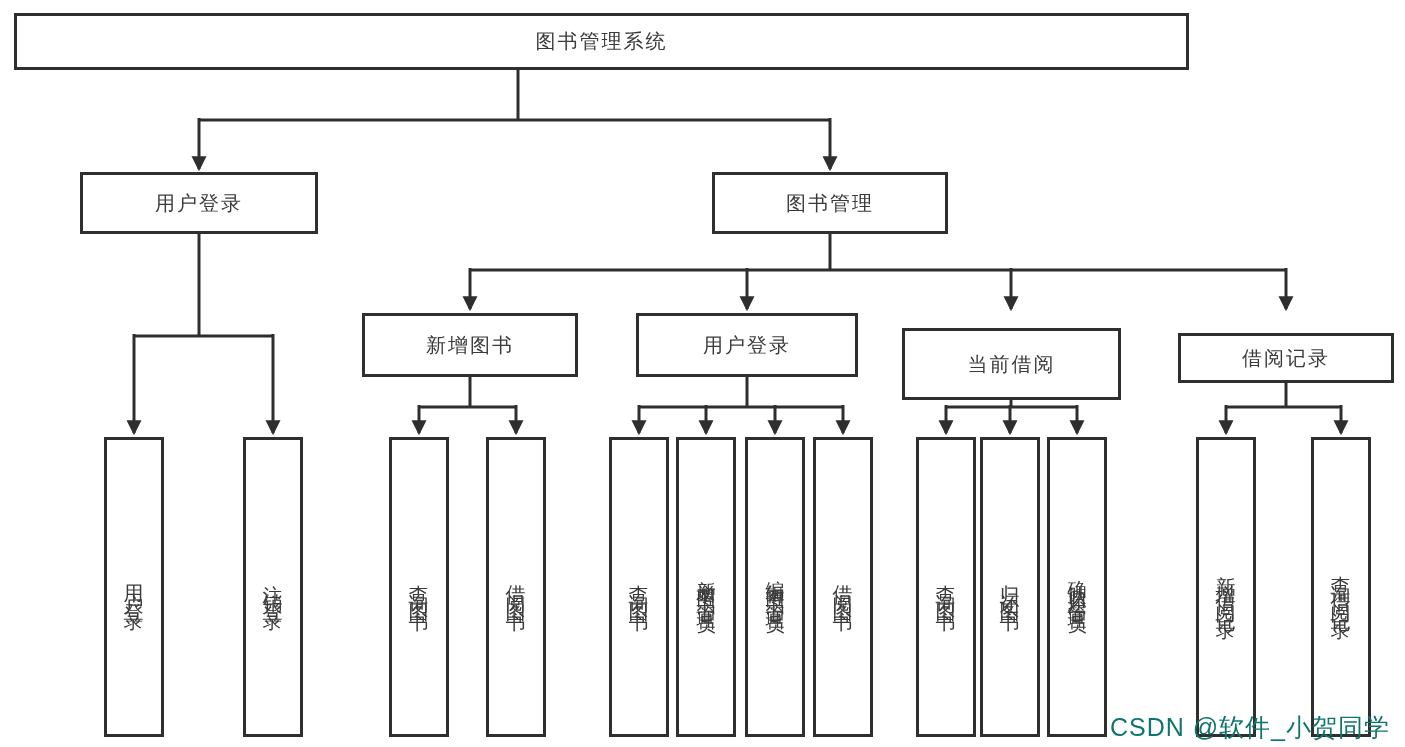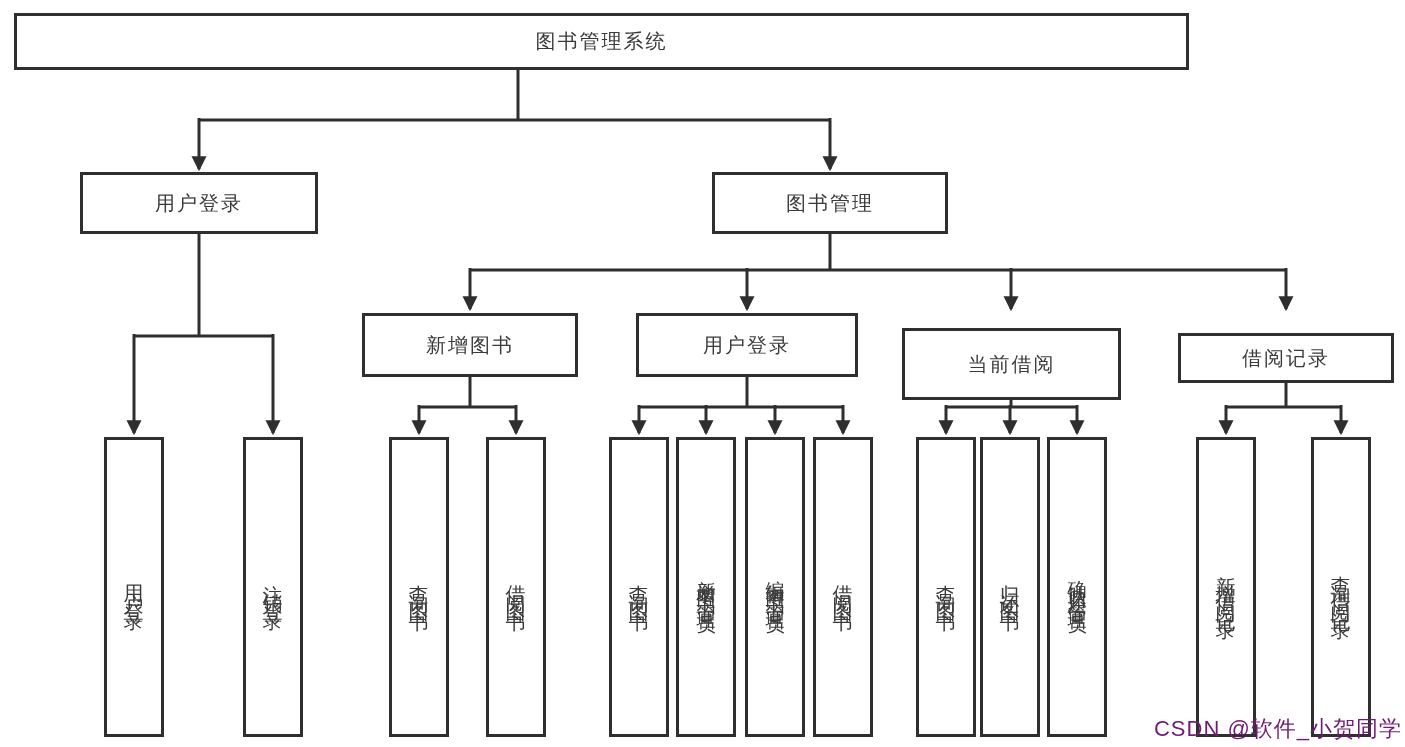--- a/index.html
+++ b/index.html
@@ -27,24 +27,24 @@
     text-orientation:mixed;
     text-align:center;
     line-height:54px;
     letter-spacing:9px;
     font-size:20px;
     padding:0;
   }
   .node.v.long{letter-spacing:5px;font-size:19px;}
   #watermark{
     position:absolute;
-    right:3px;bottom:3px;
+    right:15px;bottom:3px;
     z-index:5;
-    font-size:22px;
-    color:#701a75;
+    font-size:25px;
+    color:#0f766e;
     letter-spacing:1px;
     white-space:nowrap;
   }
 </style>
 </head>
 <body>
 
 <div id="stage">
 
   <svg id="connectors" viewBox="0 0 1405 747" xmlns="http://www.w3.org/2000/svg">

